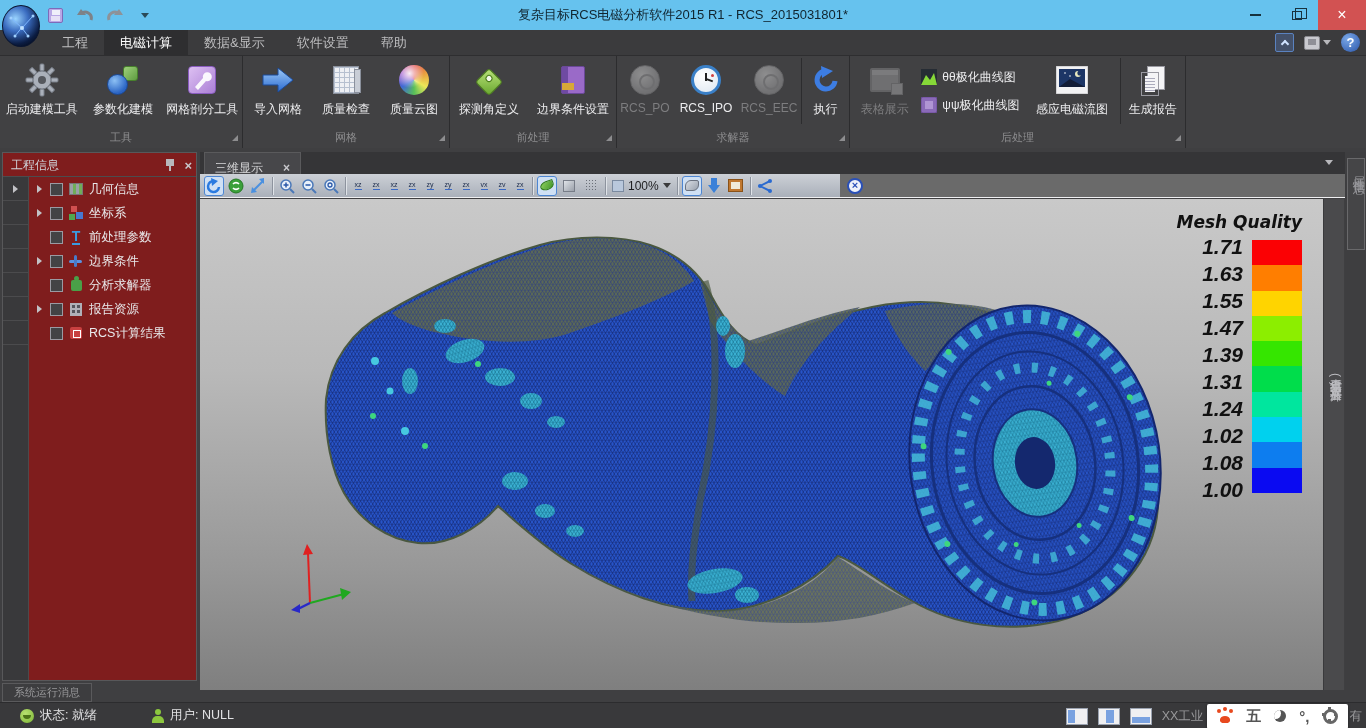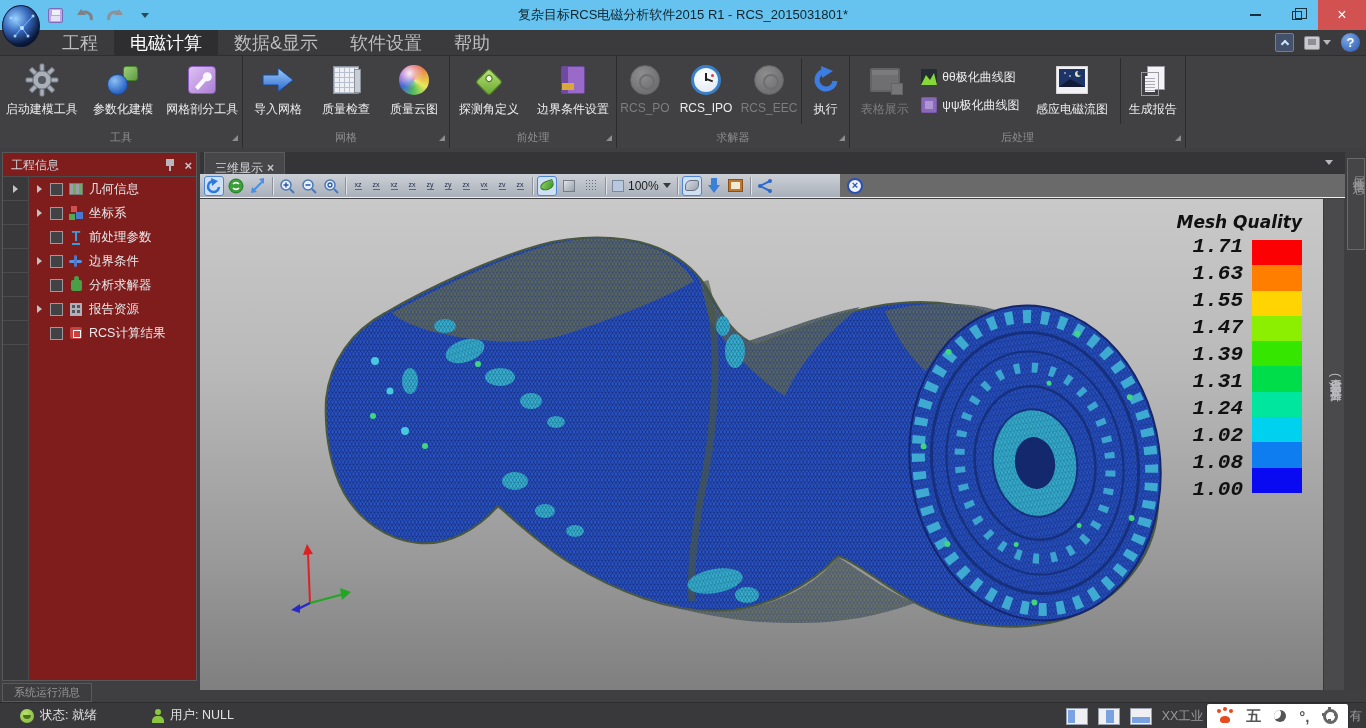--- a/index.html
+++ b/index.html
@@ -24,21 +24,21 @@
   .win-btn{width:42px;height:30px;display:flex;align-items:center;justify-content:center;}
   .min-glyph{width:11px;height:2px;background:#17323e;}
   .restore-glyph{width:10px;height:9px;border:1.5px solid #17323e;position:relative;background:#66c2ee;}
   .restore-glyph:before{content:"";position:absolute;left:2px;top:-4px;width:10px;height:9px;border:1.5px solid #17323e;}
   .close-btn{width:48px;background:#d25252;}
   .close-glyph{color:#fff;font-size:16px;line-height:16px;}
 
   
   .menubar{position:absolute;left:0;top:30px;width:1366px;height:26px;background:#3b3b3d;border-bottom:1px solid #2e2e30;}
   .menu-tabs{position:absolute;left:46px;top:0;height:26px;display:flex;}
-  .menu-tab{padding:0 16px;height:26px;line-height:26px;font-size:18px;color:#bdbdbf;}
+  .menu-tab{padding:0 16px;height:26px;line-height:26px;font-size:13px;color:#bdbdbf;}
   .menu-tab.active{background:#2e2e30;color:#fff;}
   .menubar-right{position:absolute;right:6px;top:3px;display:flex;gap:10px;align-items:center;}
   .collapse-btn{width:19px;height:19px;border:1px solid #5a82c0;background:#44516a;border-radius:2px;
     display:flex;align-items:center;justify-content:center;}
   .chev-up{width:6px;height:6px;border-left:2px solid #cfe2ff;border-top:2px solid #cfe2ff;transform:rotate(45deg);margin-top:3px;}
   .style-btn{display:flex;align-items:center;gap:3px;}
   .monitor{width:16px;height:14px;background:#c9c9cf;border:1px solid #8a8a90;border-radius:2px;position:relative;}
   .monitor:before{content:"";position:absolute;left:3px;top:2px;right:3px;bottom:4px;background:#8f8f97;}
   .caret-dn{width:0;height:0;border-left:4px solid transparent;border-right:4px solid transparent;border-top:5px solid #b8b8bc;}
   .help-btn{width:19px;height:19px;border-radius:50%;background:radial-gradient(circle at 35% 30%,#7aa8e8,#2a55a8);
@@ -127,21 +127,21 @@
   .ic-puzzle{width:11px;height:11px;background:#4aa048;border-radius:2px;position:relative;}
   .ic-puzzle:before{content:"";position:absolute;left:3px;top:-4px;width:5px;height:5px;border-radius:50%;background:#4aa048;}
   .ic-rcsres{width:12px;height:12px;background:#c84040;border-radius:2px;position:relative;}
   .ic-rcsres:before{content:"";position:absolute;left:3px;top:3px;width:6px;height:6px;border:1.5px solid #fff;}
   .ic-building{width:12px;height:13px;background:#b0b0b8;position:relative;}
   .ic-building:before{content:"";position:absolute;left:2px;top:2px;width:3px;height:3px;background:#55555d;box-shadow:5px 0 #55555d,0 5px #55555d,5px 5px #55555d;}
 
   
   .vp-tabbar{position:absolute;left:200px;top:152px;width:1145px;height:22px;background:#353537;}
   .vp-tab{position:absolute;left:4px;top:0;height:31px;background:#47474a;border:1px solid #5a5a5c;border-bottom:none;
-    display:flex;align-items:center;gap:4px;padding:0 10px;}
+    display:flex;align-items:center;gap:20px;padding:0 10px;}
   .vp-tab-label{font-size:12px;color:#d8d8da;}
   .vp-tab .x-icon{font-size:12px;}
   .tab-list-caret{position:absolute;right:12px;top:8px;}
 
   .vp-toolbar{position:absolute;left:200px;top:174px;width:640px;height:24px;
     background:linear-gradient(#ccd0d6,#aab0ba);border-bottom:1px solid #f0f0f2;display:flex;align-items:center;padding-left:3px;}
   .vp-toolbar-ext{position:absolute;left:840px;top:174px;width:505px;height:24px;background:#6a6a6a;
     border-bottom:1px solid #f0f0f2;display:flex;align-items:center;padding-left:4px;}
   .tbtn{width:20px;height:20px;margin:0 1px;border-radius:3px;display:flex;align-items:center;justify-content:center;position:relative;}
   .tbtn.sel{border:1px solid #4d86d2;background:#cfe0f4;}
@@ -159,21 +159,21 @@
   .folderimg{width:15px;height:13px;background:#c07830;border:1px solid #8a5218;position:relative;}
   .folderimg:before{content:"";position:absolute;left:2px;top:2px;right:2px;bottom:2px;background:#f0ead8;}
   .circx{width:16px;height:16px;border-radius:50%;background:#eef2fa;border:2px solid #2a50b8;color:#2a50b8;
      font-size:11px;font-weight:bold;display:flex;align-items:center;justify-content:center;line-height:11px;}
 
   .canvas{position:absolute;left:200px;top:199px;width:1123px;height:491px;
      background:linear-gradient(#c9c9c9,#b9b9b9 35%,#989898 75%,#7f7f7f);overflow:hidden;}
   .legend-title{position:absolute;left:930px;top:13px;width:172px;text-align:right;
      font-family:"DejaVu Sans",sans-serif;font-style:italic;font-weight:800;font-size:17px;color:#111;}
   .legend-labels{position:absolute;left:950px;top:34px;width:93px;text-align:right;}
-  .legend-label{height:27px;line-height:27px;font-family:Liberation Mono, monospace;font-style:italic;font-weight:800;
+  .legend-label{height:27px;line-height:27px;font-family:Liberation Sans, sans-serif;font-style:italic;font-weight:800;
      font-size:21px;color:#111;}
   .legend-bar{position:absolute;left:1052px;top:41px;width:50px;height:253px;display:flex;flex-direction:column;}
   .legend-band{flex:1;}
 
   .results-strip{position:absolute;left:1323px;top:199px;width:21px;height:491px;background:#4a4a4c;border-left:1px solid #3a3a3c;}
   .results-strip span{position:absolute;left:3px;top:170px;writing-mode:vertical-rl;font-size:12px;color:#bcbcc0;letter-spacing:1px;}
   .right-col{position:absolute;left:1345px;top:152px;width:21px;height:538px;background:#3e3e40;}
   .props-tab{position:absolute;left:1347px;top:158px;width:18px;height:92px;background:#454547;border:1px solid #69696b;}
   .props-tab span{position:absolute;left:2px;top:8px;writing-mode:vertical-rl;font-size:12px;color:#98989c;letter-spacing:2px;}
 

